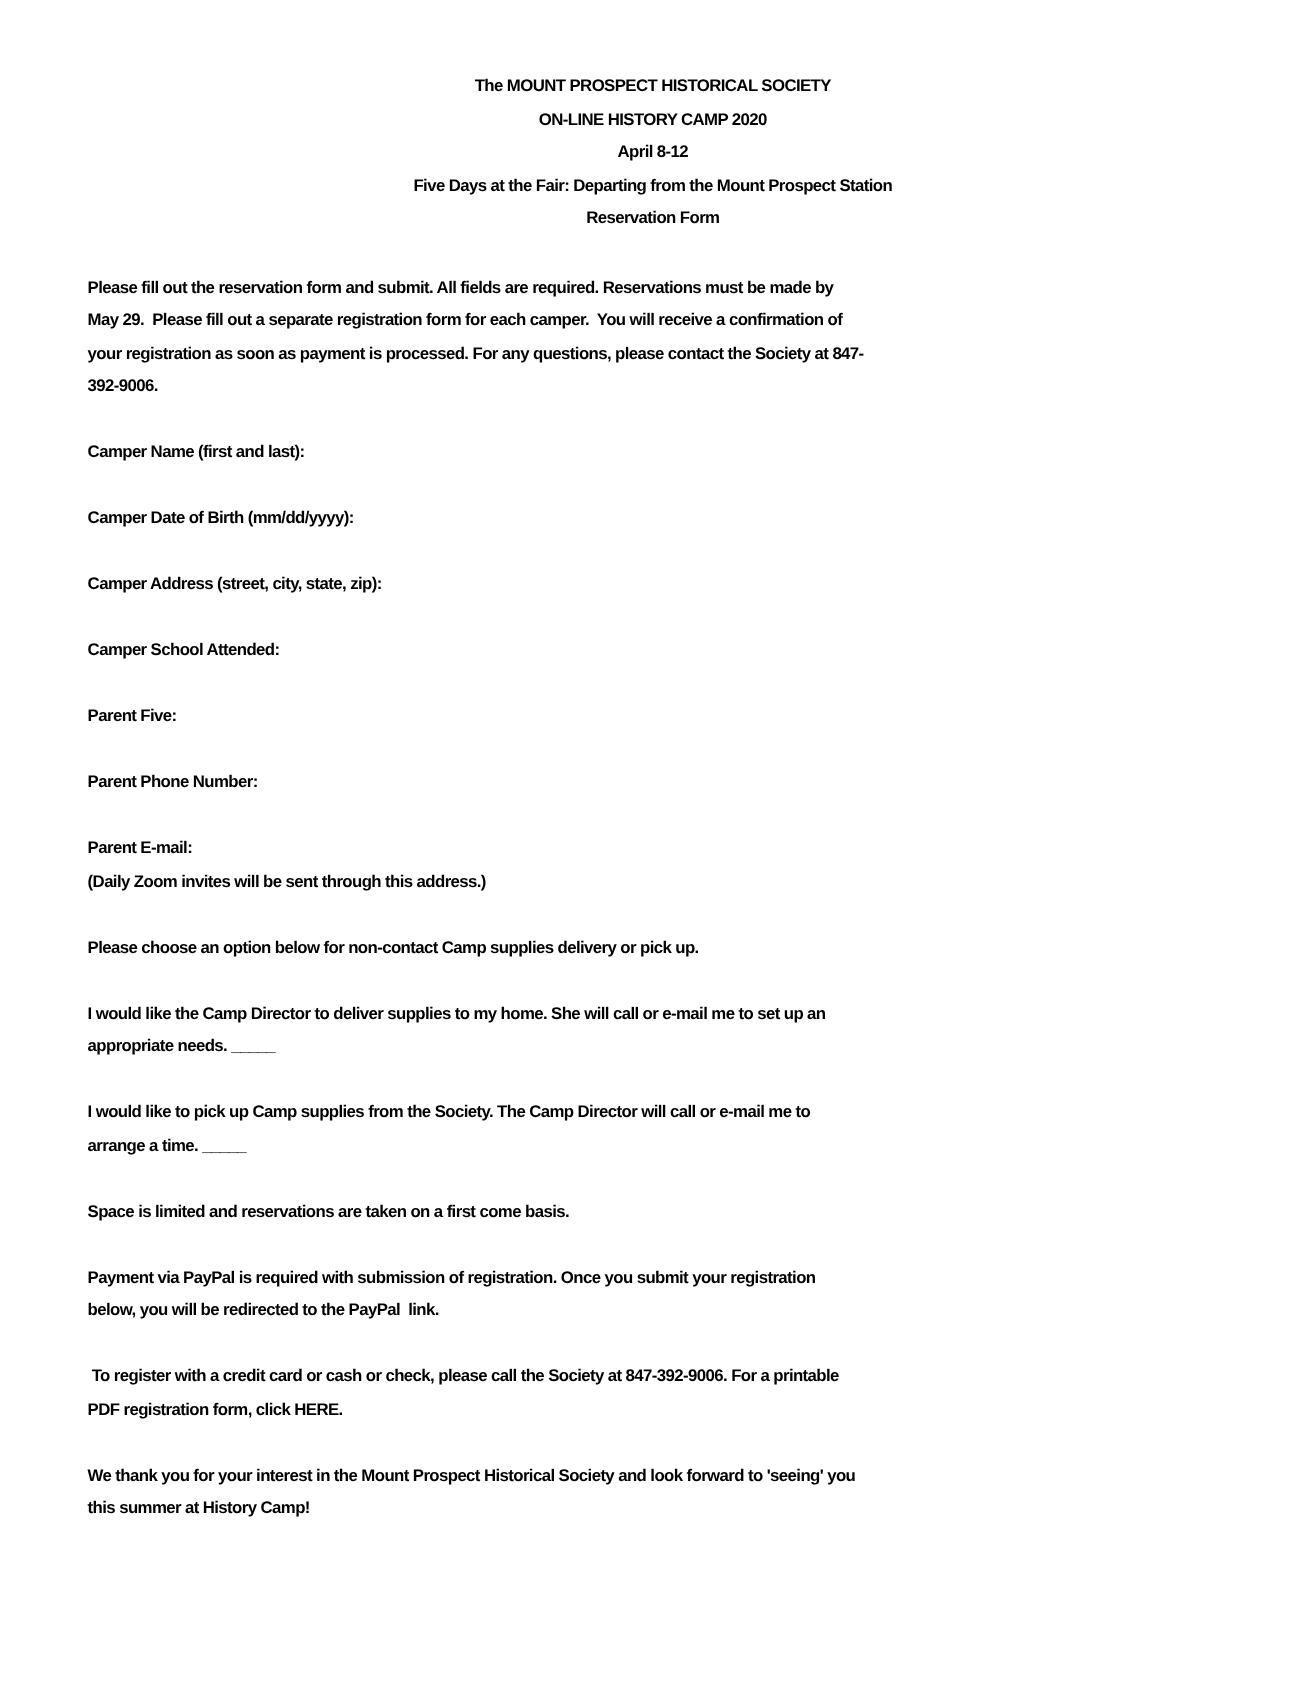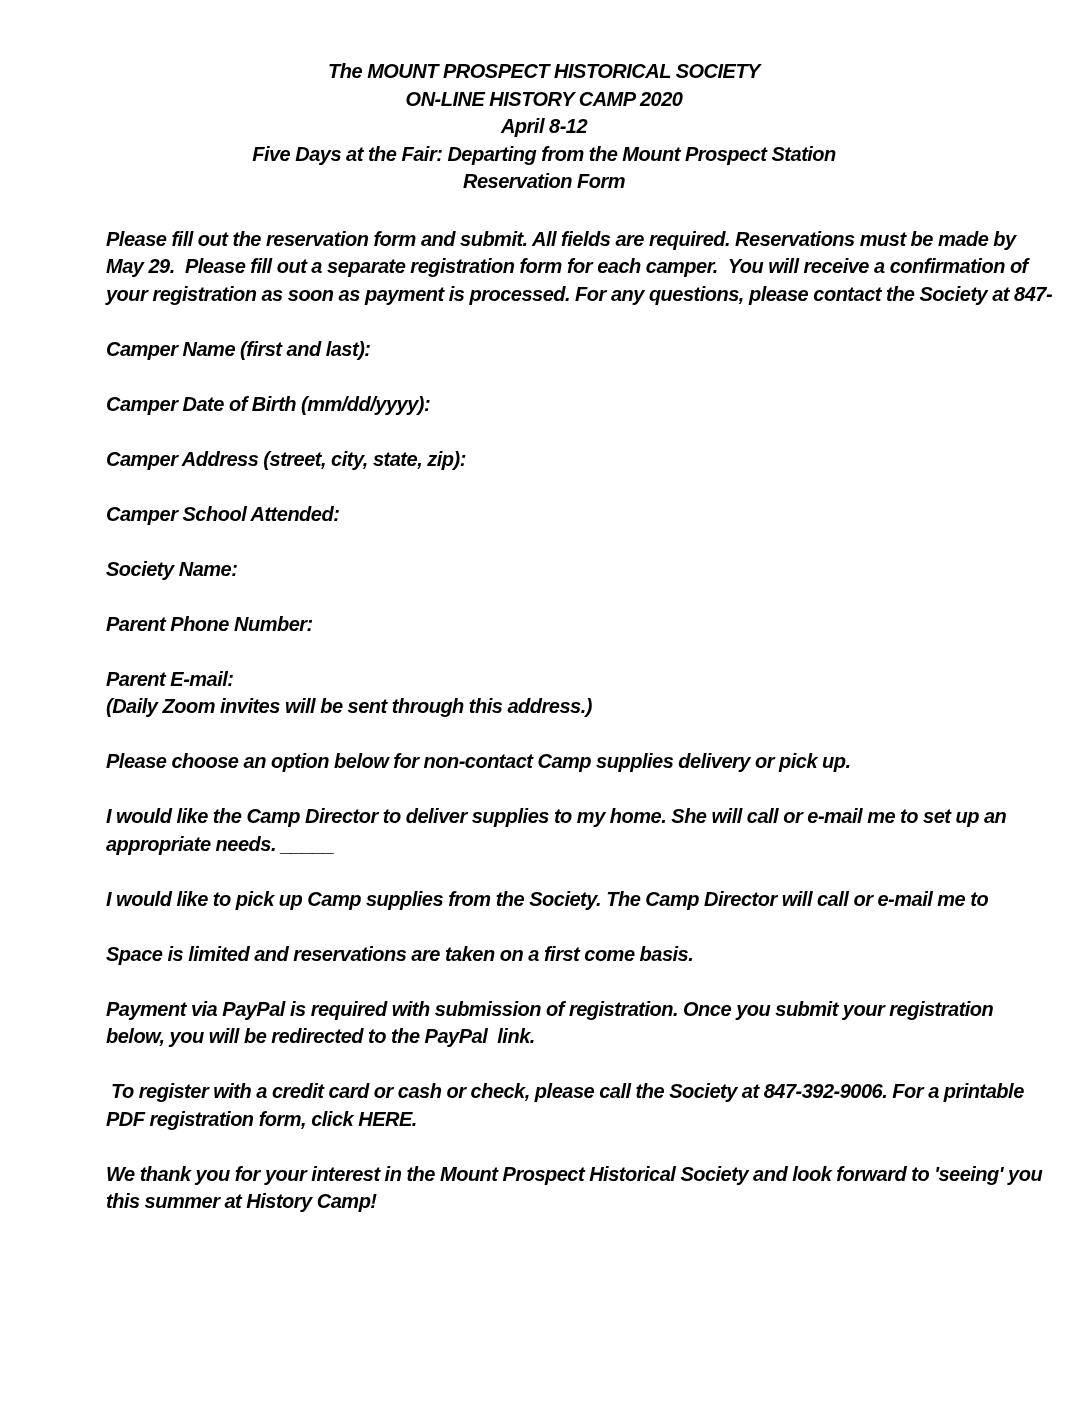--- a/index.html
+++ b/index.html
@@ -8,35 +8,34 @@
     background: #ffffff;
   }
   .page {
     position: relative;
     width: 1088px;
     height: 1408px;
     margin: 0 auto;
     background: #ffffff;
     color: #000000;
     font-family: "Liberation Sans", sans-serif;
-    font-size: 20px;
+    font-size: 14px;
     font-weight: 600;
     letter-spacing: -0.5px;
     line-height: 27.5px;
     overflow: hidden;
     box-sizing: border-box;
     padding-top: 58px;
-    font-style: italic;
   }
   .doc-header {
     text-align: center;
     margin-bottom: 30px;
   }
   .doc-body {
-    padding-left: 106px;
+    padding-left: 73px;
   }
   .line {
     white-space: pre;
     min-height: 27.5px;
   }
   .para {
     margin: 0 0 27.5px 0;
   }
   .para:last-child {
     margin-bottom: 12px;
@@ -60,41 +59,42 @@
     <div class="line">Five Days at the Fair: Departing from the Mount Prospect Station</div>
     <div class="line">Reservation Form</div>
   </header>
 
   <main class="doc-body">
 
     <section class="para">
       <div class="line">Please fill out the reservation form and submit. All fields are required. Reservations must be made by</div>
       <div class="line">May 29.  Please fill out a separate registration form for each camper.  You will receive a confirmation of</div>
       <div class="line">your registration as soon as payment is processed. For any questions, please contact the Society at 847-</div>
+      <div class="line">392-9006.</div>
     </section>
 
     <section class="para">
       <div class="line">Camper Name (first and last):</div>
     </section>
 
     <section class="para">
       <div class="line">Camper Date of Birth (mm/dd/yyyy):</div>
     </section>
 
     <section class="para">
       <div class="line">Camper Address (street, city, state, zip):</div>
     </section>
 
     <section class="para">
       <div class="line">Camper School Attended:</div>
     </section>
 
 
     <section class="para">
-      <div class="line">Society Name:</div>
+      <div class="line">Parent Five:</div>
     </section>
 
     <section class="para">
       <div class="line">Parent Phone Number:</div>
     </section>
 
     <section class="para">
       <div class="line">Parent E-mail:</div>
       <div class="line">(Daily Zoom invites will be sent through this address.)</div>
     </section>
@@ -103,20 +103,21 @@
       <div class="line">Please choose an option below for non-contact Camp supplies delivery or pick up.</div>
     </section>
 
     <section class="para">
       <div class="line">I would like the Camp Director to deliver supplies to my home. She will call or e-mail me to set up an</div>
       <div class="line"><span>appropriate needs. </span><span>_____</span></div>
     </section>
 
     <section class="para">
       <div class="line">I would like to pick up Camp supplies from the Society. The Camp Director will call or e-mail me to</div>
+      <div class="line"><span>arrange a time. </span><span>_____</span></div>
     </section>
 
     <section class="para">
       <div class="line">Space is limited and reservations are taken on a first come basis.</div>
     </section>
 
     <section class="para">
       <div class="line">Payment via PayPal is required with submission of registration. Once you submit your registration</div>
       <div class="line">below, you will be redirected to the PayPal  link.</div>
     </section>

